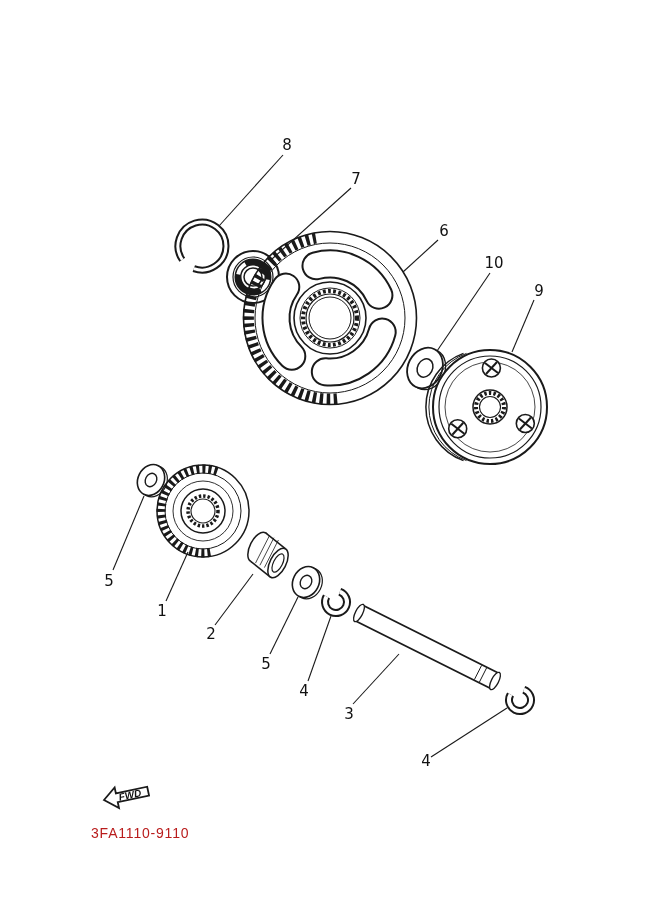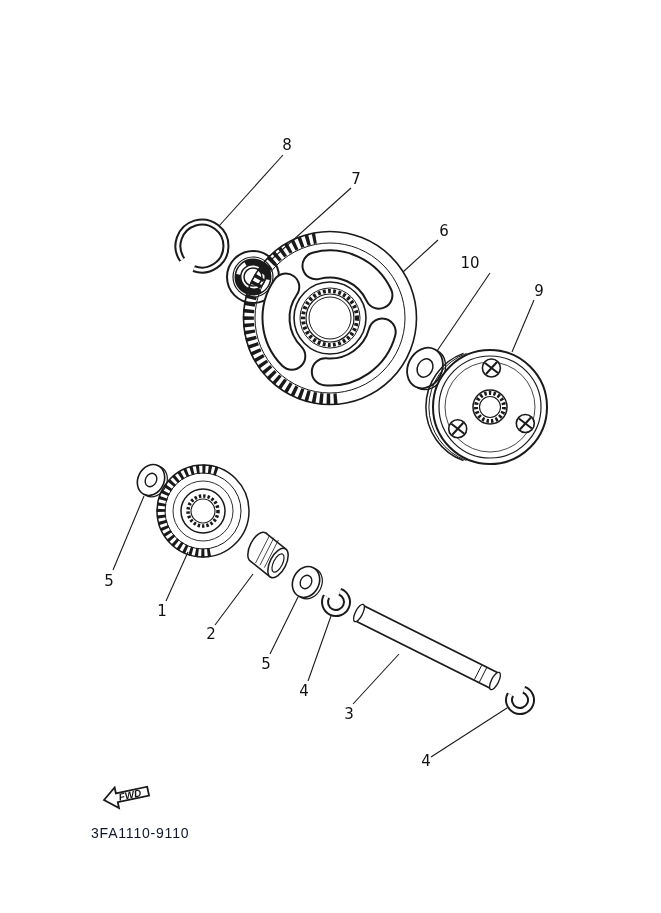--- a/index.html
+++ b/index.html
@@ -4,21 +4,21 @@
 <style>
   html,body{margin:0;padding:0;background:#ffffff;}
   .canvas{position:relative;width:661px;height:913px;background:#ffffff;overflow:hidden;
           font-family:"Liberation Sans",sans-serif;color:#111;}
   .canvas svg{position:absolute;left:0;top:0;}
   .s{stroke:#1a1a1a;fill:none;}
   .wh{stroke:#ffffff;fill:none;}
   .sf{stroke:#1a1a1a;fill:#ffffff;}
   .callout{position:absolute;transform:translate(-50%,-50%);font-size:15px;line-height:1;
            color:#111;font-family:"DejaVu Sans",sans-serif;}
-  .part-code{position:absolute;left:91px;top:825px;font-size:14px;letter-spacing:.8px;color:#0f172a;
+  .part-code{position:absolute;left:91px;top:825px;font-size:14px;letter-spacing:.8px;color:#b91c1c;
              font-family:"Liberation Sans",sans-serif;text-align:center;}
   svg text{fill:#111;font-family:"Liberation Sans",sans-serif;}
 </style>
 </head>
 <body>
 
 <div class="canvas">
 
   <svg width="661" height="913" viewBox="0 0 661 913">
 
@@ -155,21 +155,21 @@
 
     <g transform="translate(104 800) rotate(-12)">
       <polygon class="sf" stroke-width="1.8" points="0,0 13,-10 13,-4 45,-4 45,5 13,5 13,11"></polygon>
       <text x="15" y="4" font-size="10" font-style="italic" font-weight="bold">FWD</text>
     </g>
   </svg>
 
   <div class="callout" style="left:287px;top:145px">8</div>
   <div class="callout" style="left:356px;top:179px">7</div>
   <div class="callout" style="left:444px;top:231px">6</div>
-  <div class="callout" style="left:470px;top:263px">10</div>
+  <div class="callout" style="left:494px;top:263px">10</div>
   <div class="callout" style="left:539px;top:291px">9</div>
   <div class="callout" style="left:109px;top:581px">5</div>
   <div class="callout" style="left:162px;top:611px">1</div>
   <div class="callout" style="left:211px;top:634px">2</div>
   <div class="callout" style="left:266px;top:664px">5</div>
   <div class="callout" style="left:304px;top:691px">4</div>
   <div class="callout" style="left:349px;top:714px">3</div>
   <div class="callout" style="left:426px;top:761px">4</div>
 
   <div class="part-code">3FA1110-9110</div>

